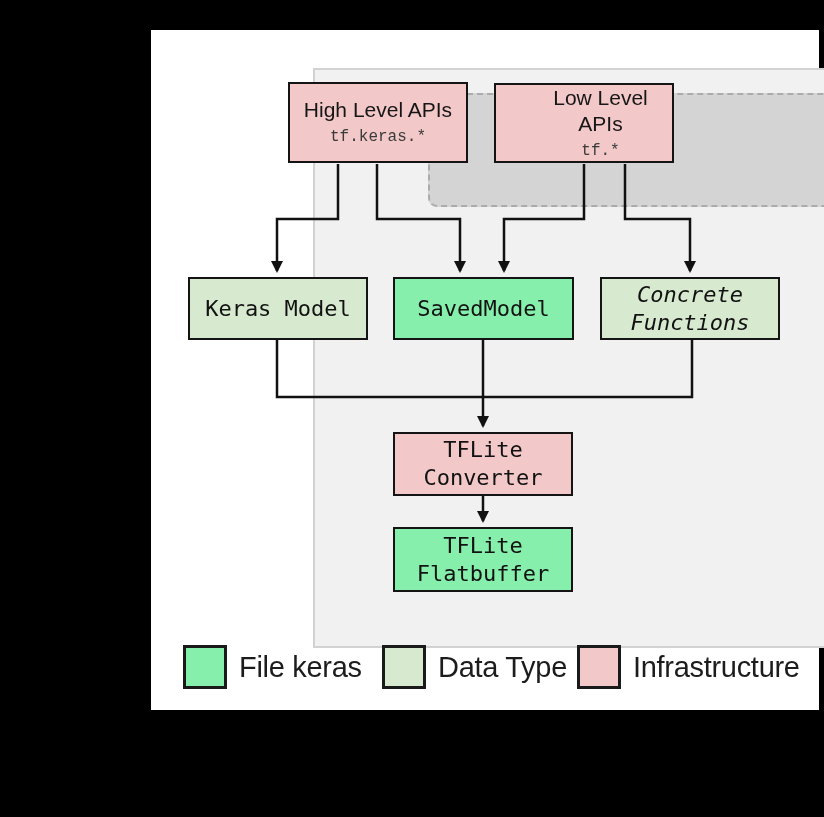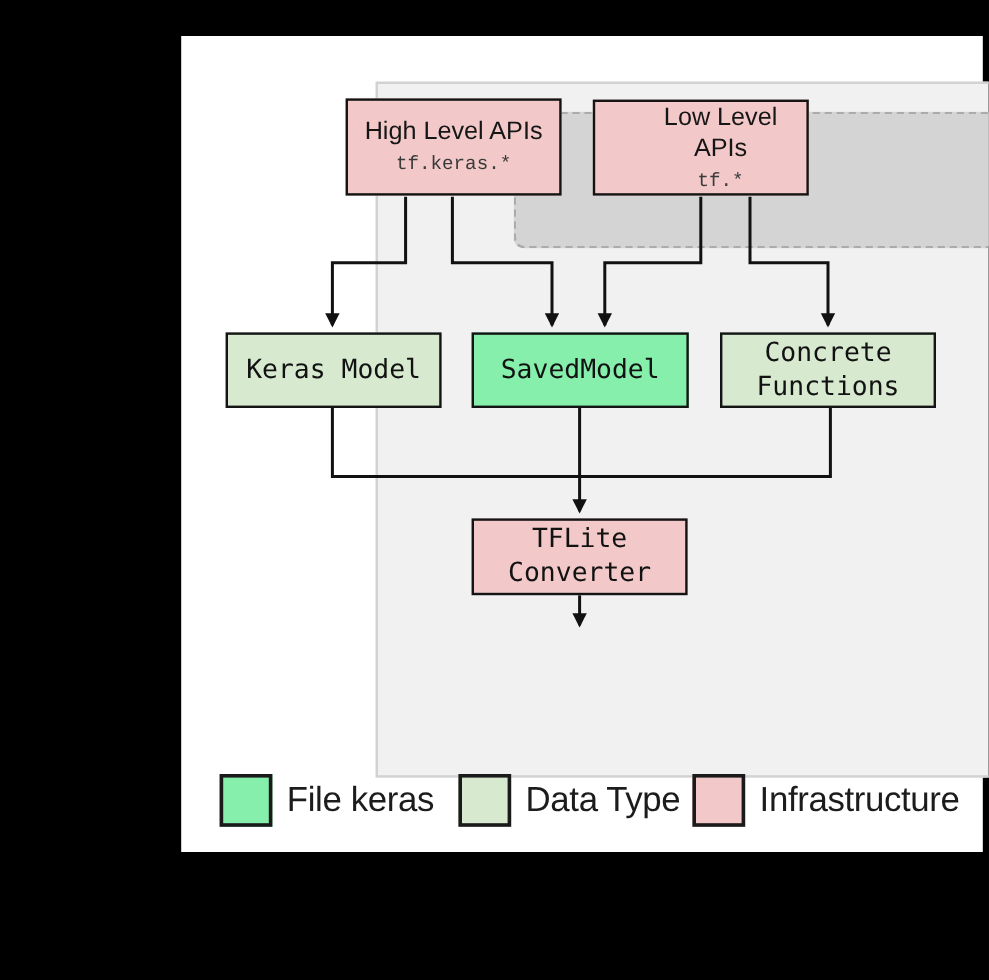--- a/index.html
+++ b/index.html
@@ -89,21 +89,21 @@
     font-family: "DejaVu Sans Mono", monospace;
     font-size: 22px;
     line-height: 28px;
     color: #121212;
     padding: 0 6px;
   }
   .box-high   { left: 288px; top: 82px;  width: 180px; height: 81px; }
   .box-low    { left: 494px; top: 83px;  width: 180px; height: 80px; padding-left: 33px; }
   .box-keras  { left: 188px; top: 277px; width: 180px; height: 63px; }
   .box-saved  { left: 393px; top: 277px; width: 181px; height: 63px; }
-  .box-concrete { left: 600px; top: 277px; width: 180px; height: 63px; }
+  .box-concrete { left: 600px; top: 277px; width: 180px; height: 63px; font-style: italic; }
   .box-converter { left: 393px; top: 432px; width: 180px; height: 64px; }
   .box-flatbuffer { left: 393px; top: 527px; width: 180px; height: 65px; }
   .legend-item {
     position: absolute;
     top: 645px;
     display: flex;
     align-items: center;
     z-index: 3;
   }
   .legend-swatch {
@@ -168,20 +168,23 @@
     </div>
 
     <div class="node fill-lightgreen box-concrete" style="position:absolute; left:449px; top:247px;">
       <div class="node-mono">Concrete Functions</div>
     </div>
 
     <div class="node fill-infra box-converter" style="position:absolute; left:242px; top:402px;">
       <div class="node-mono">TFLite Converter</div>
     </div>
 
+    <div class="node fill-green box-flatbuffer" style="position:absolute; left:242px; top:497px;">
+      <div class="node-mono">TFLite Flatbuffer</div>
+    </div>
 
     <div class="legend-item legend-file" style="left:32px; top:615px;">
       <div class="legend-swatch fill-green"></div>
       <div class="legend-label">File keras</div>
     </div>
 
     <div class="legend-item legend-data" style="left:231px; top:615px;">
       <div class="legend-swatch fill-lightgreen"></div>
       <div class="legend-label">Data Type</div>
     </div>

